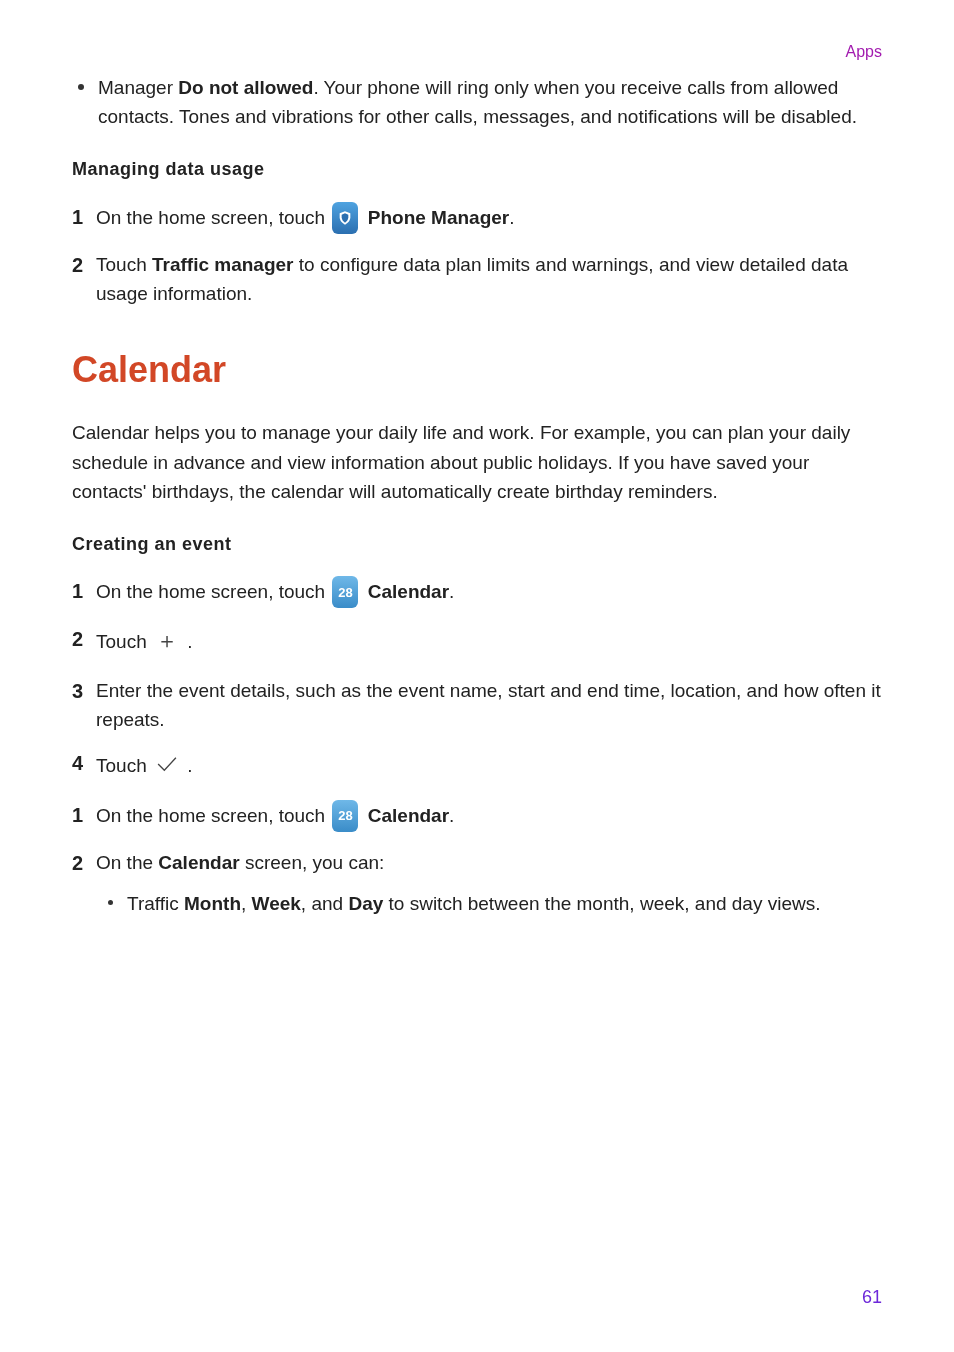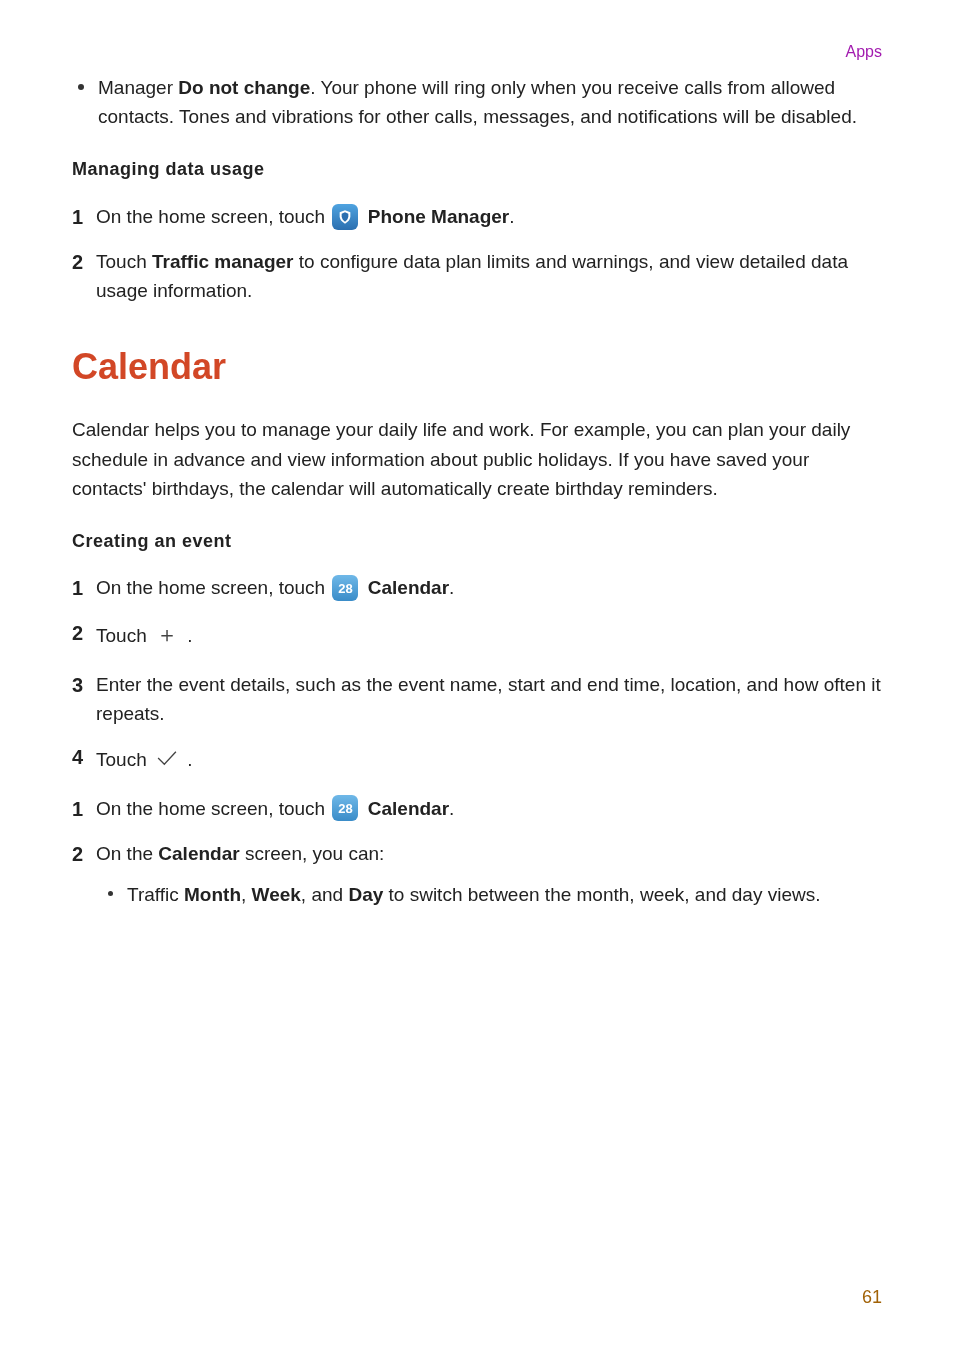--- a/index.html
+++ b/index.html
@@ -10,40 +10,40 @@
   .bullet-dot { width: 6px; height: 6px; background: #333; border-radius: 50%; flex: 0 0 auto; margin-top: 11px; margin-right: 14px; margin-left: 6px; }
   .bullet-dot.small { width: 5px; height: 5px; }
   .bullet-text { flex: 1; }
   .num-row { display: flex; align-items: flex-start; margin-bottom: 14px; }
   .num-label { font-weight: bold; font-size: 20px; flex: 0 0 auto; width: 24px; }
   .num-text { flex: 1; }
   .heading-sub { font-weight: bold; font-size: 18px; letter-spacing: 0.5px; margin-top: 24px; margin-bottom: 18px; }
   .heading-main { font-weight: bold; font-size: 36px; color: #d24726; margin-top: 34px; margin-bottom: 20px; }
   .para { margin-bottom: 16px; }
   .bold { font-weight: bold; }
-  .inline-icon { display: inline-flex; vertical-align: middle; width: 26px; height: 26px; border-radius: 6px; justify-content: center; align-items: center; margin: 0 4px 2px 2px; }
+  .inline-icon { display: inline-flex; vertical-align: middle; width: 26px; height: 32px; border-radius: 6px; justify-content: center; align-items: center; margin: 0 4px 2px 2px; }
   .icon-shield { background: linear-gradient(#4fa3e0,#2b6fb0); }
   .icon-shield svg { width: 16px; height: 16px; }
   .icon-cal { background: linear-gradient(#6fb8e8,#3a8cc8); color:#fff; font-size:13px; font-weight:bold; line-height:1; }
   .icon-glyph { display:inline-block; vertical-align:middle; font-size:22px; margin:0 4px 3px 4px; color:#444; }
-  .page-number { position: absolute; bottom: 40px; right: 72px; font-size: 18px; color: #a16207; }
+  .page-number { position: absolute; bottom: 40px; right: 72px; font-size: 18px; color: #6d28d9; }
   .sub-list { margin-left: 30px; margin-top: 10px; }
   .sub-list .bullet-row { margin-bottom: 14px; }
 </style>
 </head>
 <body>
 
 <div class="page">
 
   <div class="header-label">Apps</div>
 
   <div class="bullet-row">
     <div class="bullet-dot"></div>
     <div class="bullet-text">
-      <span>Manager </span><span class="bold">Do not change</span><span>. Your phone will ring only when you receive calls from allowed contacts. Tones and vibrations for other calls, messages, and notifications will be disabled.</span>
+      <span>Manager </span><span class="bold">Do not allowed</span><span>. Your phone will ring only when you receive calls from allowed contacts. Tones and vibrations for other calls, messages, and notifications will be disabled.</span>
     </div>
   </div>
 
   <div class="heading-sub">Managing data usage</div>
 
   <div class="num-row">
     <div class="num-label">1</div>
     <div class="num-text">
       <span>On the home screen, touch </span>
       <span class="inline-icon icon-shield">

